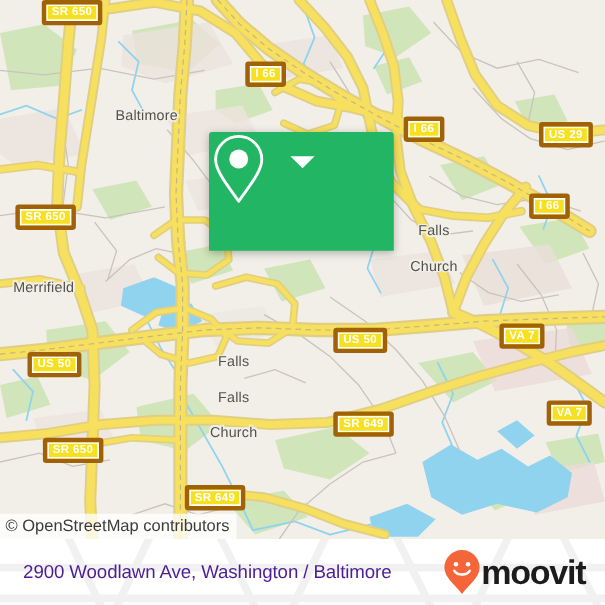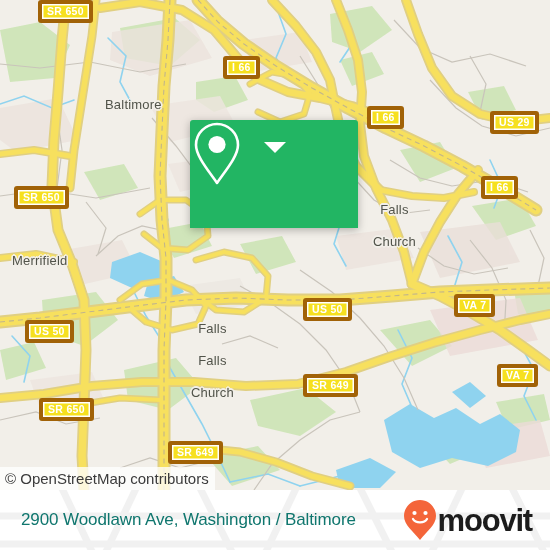--- a/index.html
+++ b/index.html
@@ -85,21 +85,21 @@
   }
 
   
   #bottom-bar{
     position:absolute;left:0;top:490px;width:550px;height:60px;
     background:#ffffff;overflow:hidden;
   }
   #bar-watermark{position:absolute;left:0;top:0;opacity:1;}
   #address{
     position:absolute;left:21px;top:50%;transform:translateY(-50%);
-    color:#0f766e;font-size:17px;letter-spacing:-.1px;white-space:nowrap;
+    color:#4c1d95;font-size:17px;letter-spacing:-.1px;white-space:nowrap;
   }
   #moovit-logo{
     position:absolute;right:18px;top:50%;transform:translateY(-50%);
     display:flex;align-items:center;gap:1px;
   }
   #moovit-word{
     color:#1c1c1c;font-size:31px;font-weight:bold;letter-spacing:-1.2px;
     line-height:31px;
     text-align:right;
   }

